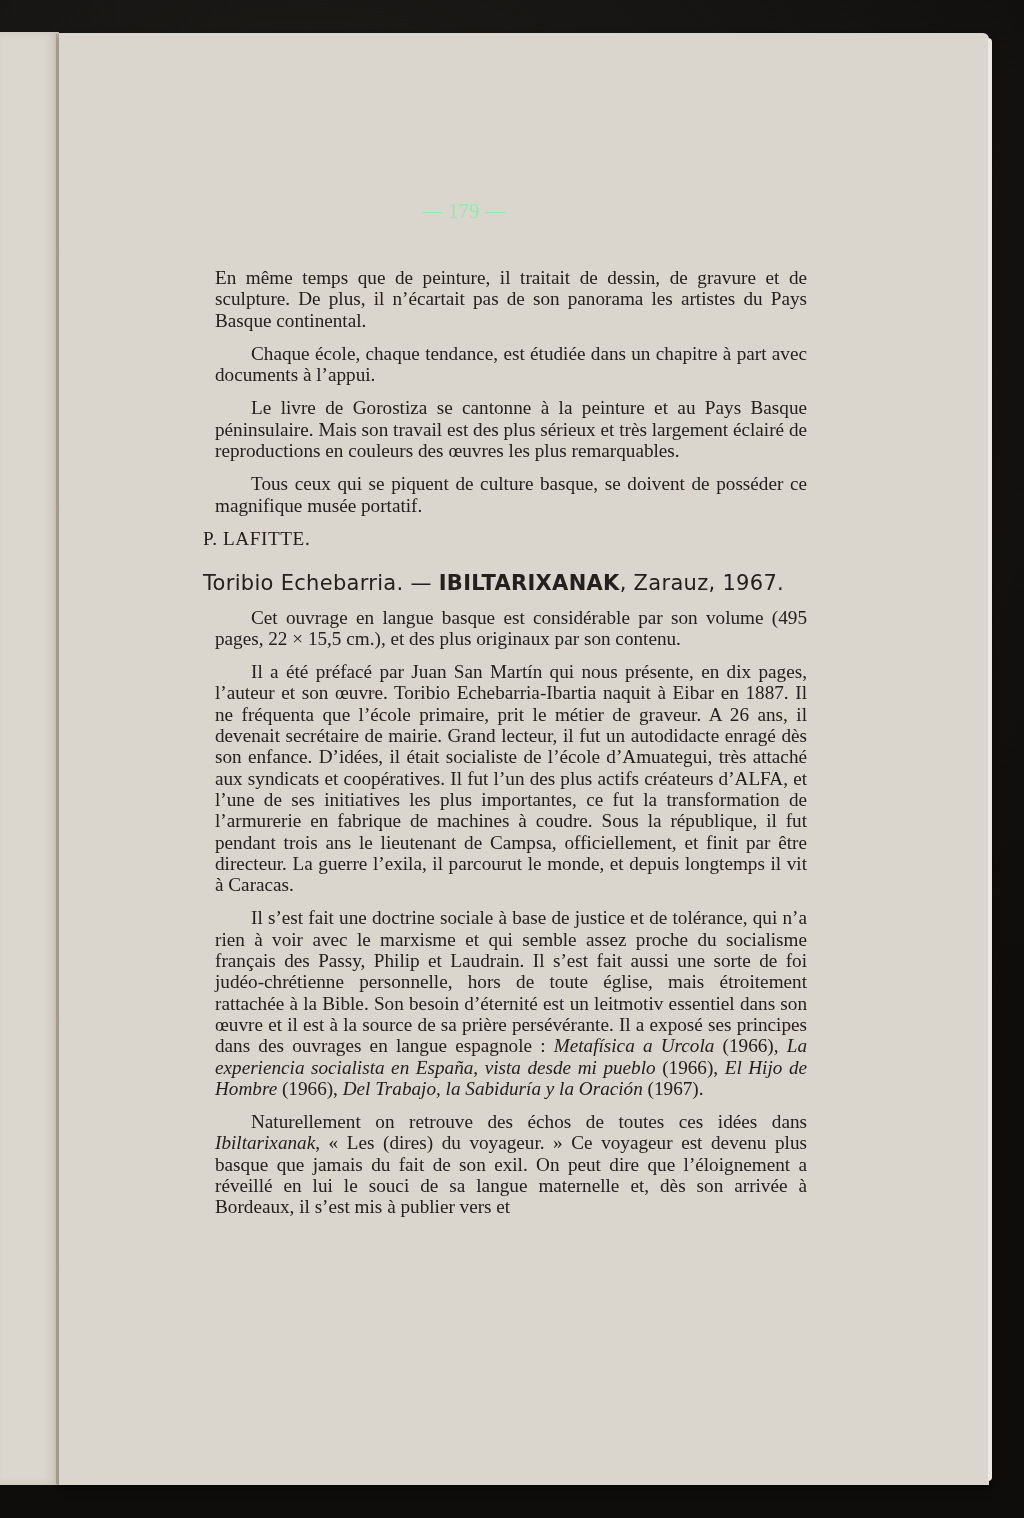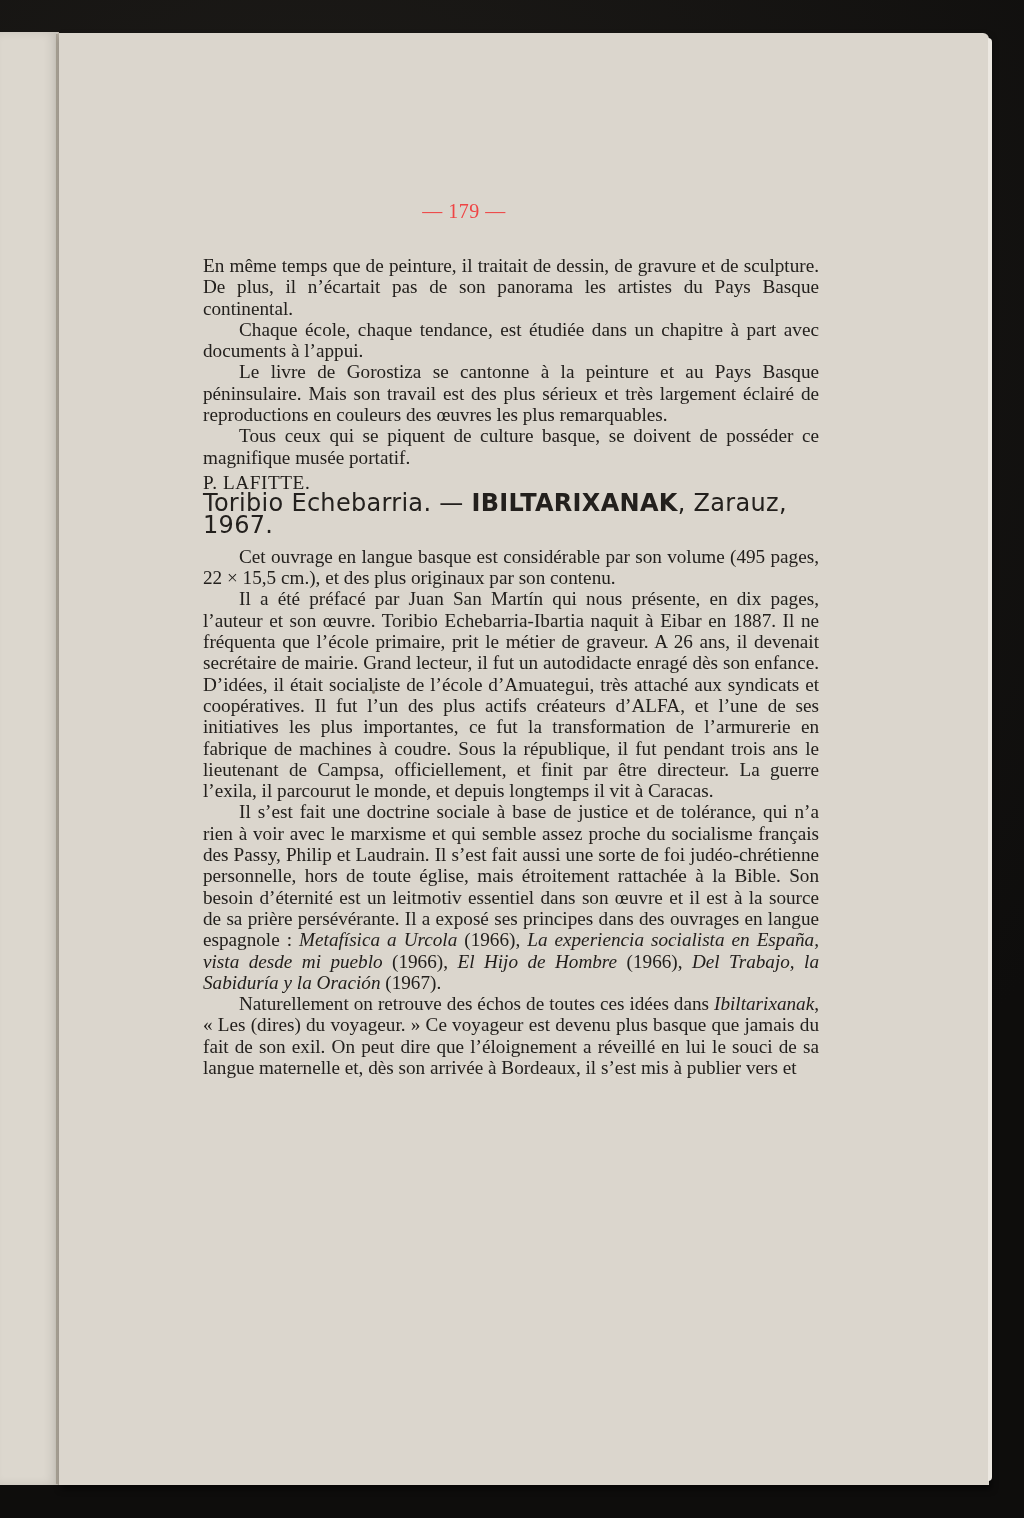--- a/index.html
+++ b/index.html
@@ -31,40 +31,40 @@
     box-shadow: 2px 4px 6px rgba(0,0,0,0.55);
   }
   .page-edge {
     position:absolute; left:988px; top:38px; width:4px; height:1443px;
     background:#ece8e1;
     border-radius:0 4px 4px 0;
   }
   .page-number {
     position:absolute; left:0; width:888px; top:200px;
     text-align:center;
-    font-size:20px; color:#ef4444; letter-spacing:0.5px;
+    font-size:20px; color:#86efac; letter-spacing:0.5px;
     padding-left:40px; box-sizing:border-box;
   }
   .text-block {
     position:absolute; left:203px; top:255px; width:616px;
     color:#23201d;
     font-size:19.2px;
     line-height:21.3px;
     text-align:justify;
   }
-  .text-block p { margin:0; text-indent:36px; }
+  .text-block p { margin:12px; text-indent:36px; }
   .text-block p.first { text-indent:0; }
   .signature {
     margin-top:4px; padding-right:14px;
     letter-spacing:0.6px;
   }
   .section-heading {
     font-family:"DejaVu Sans", "Liberation Sans", sans-serif;
-    font-size:24px;
-    margin-bottom:10px;
+    font-size:21px;
+    margin-top:24px; margin-bottom:10px;
     text-indent:0;
     text-align:left;
     letter-spacing:0.3px;
   }
   .section-heading .title { font-weight:bold; }
   i { font-style:italic; }
   .speck {
     position:absolute; left:372px; top:690px; width:3px; height:4px;
     background:#8a7f70; border-radius:50%;
   }

